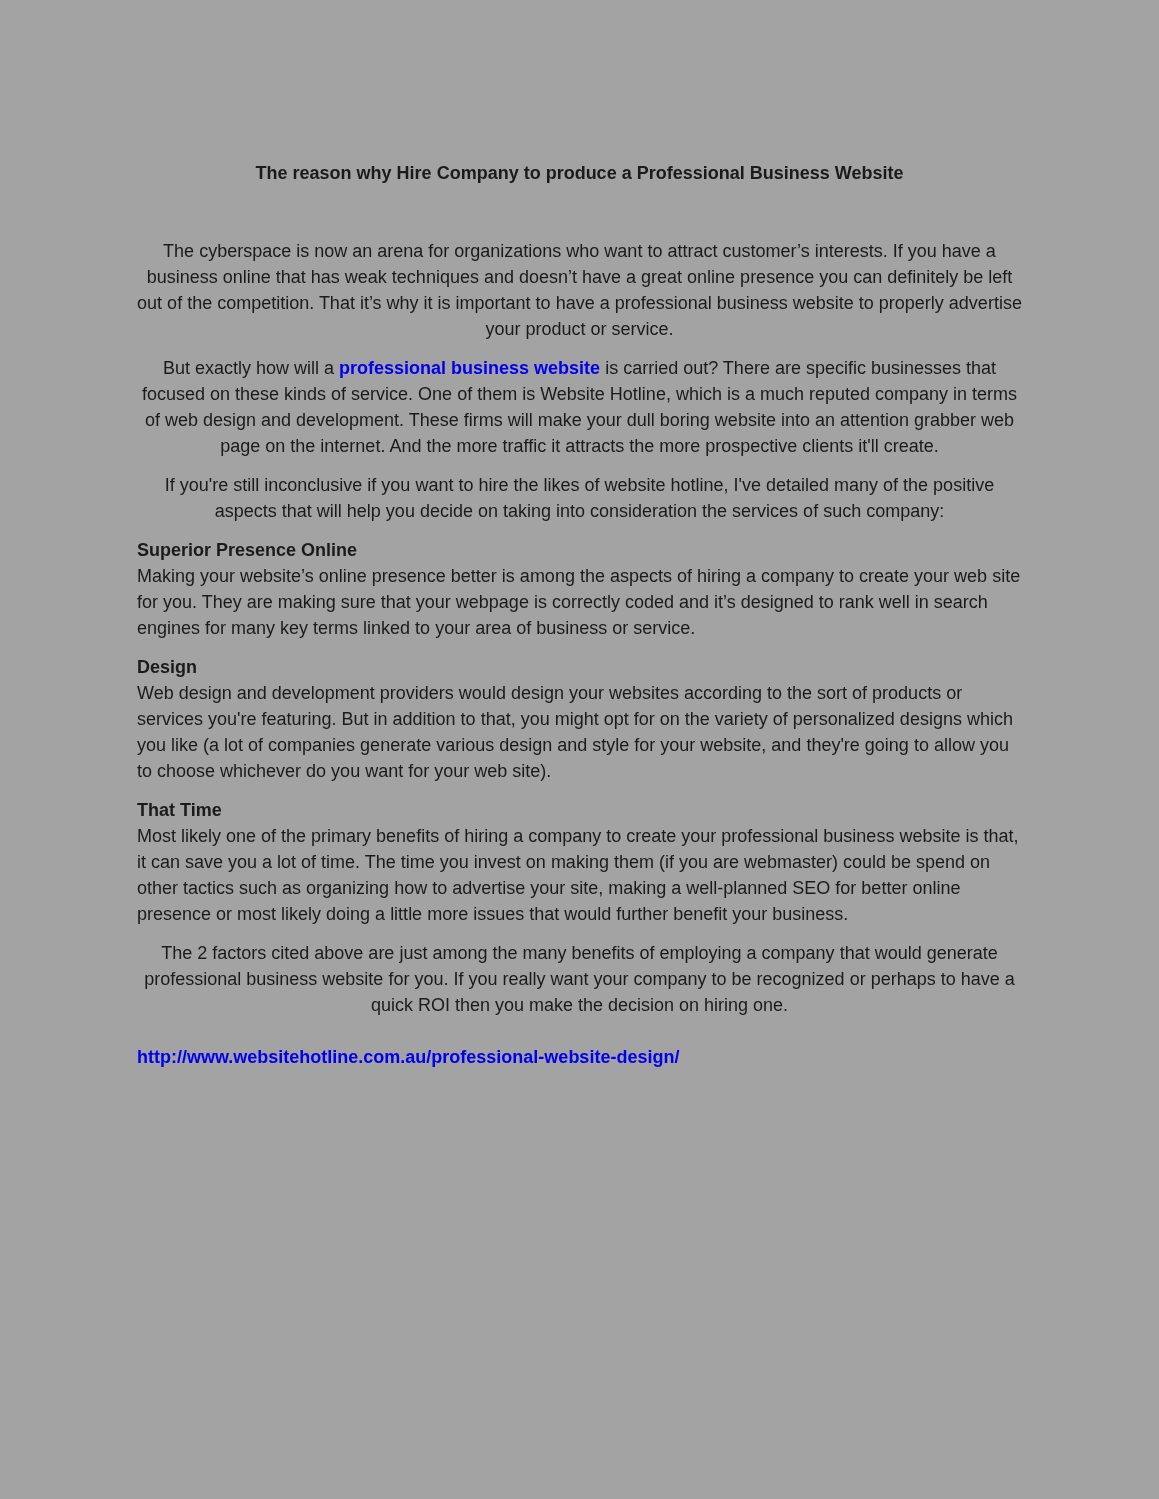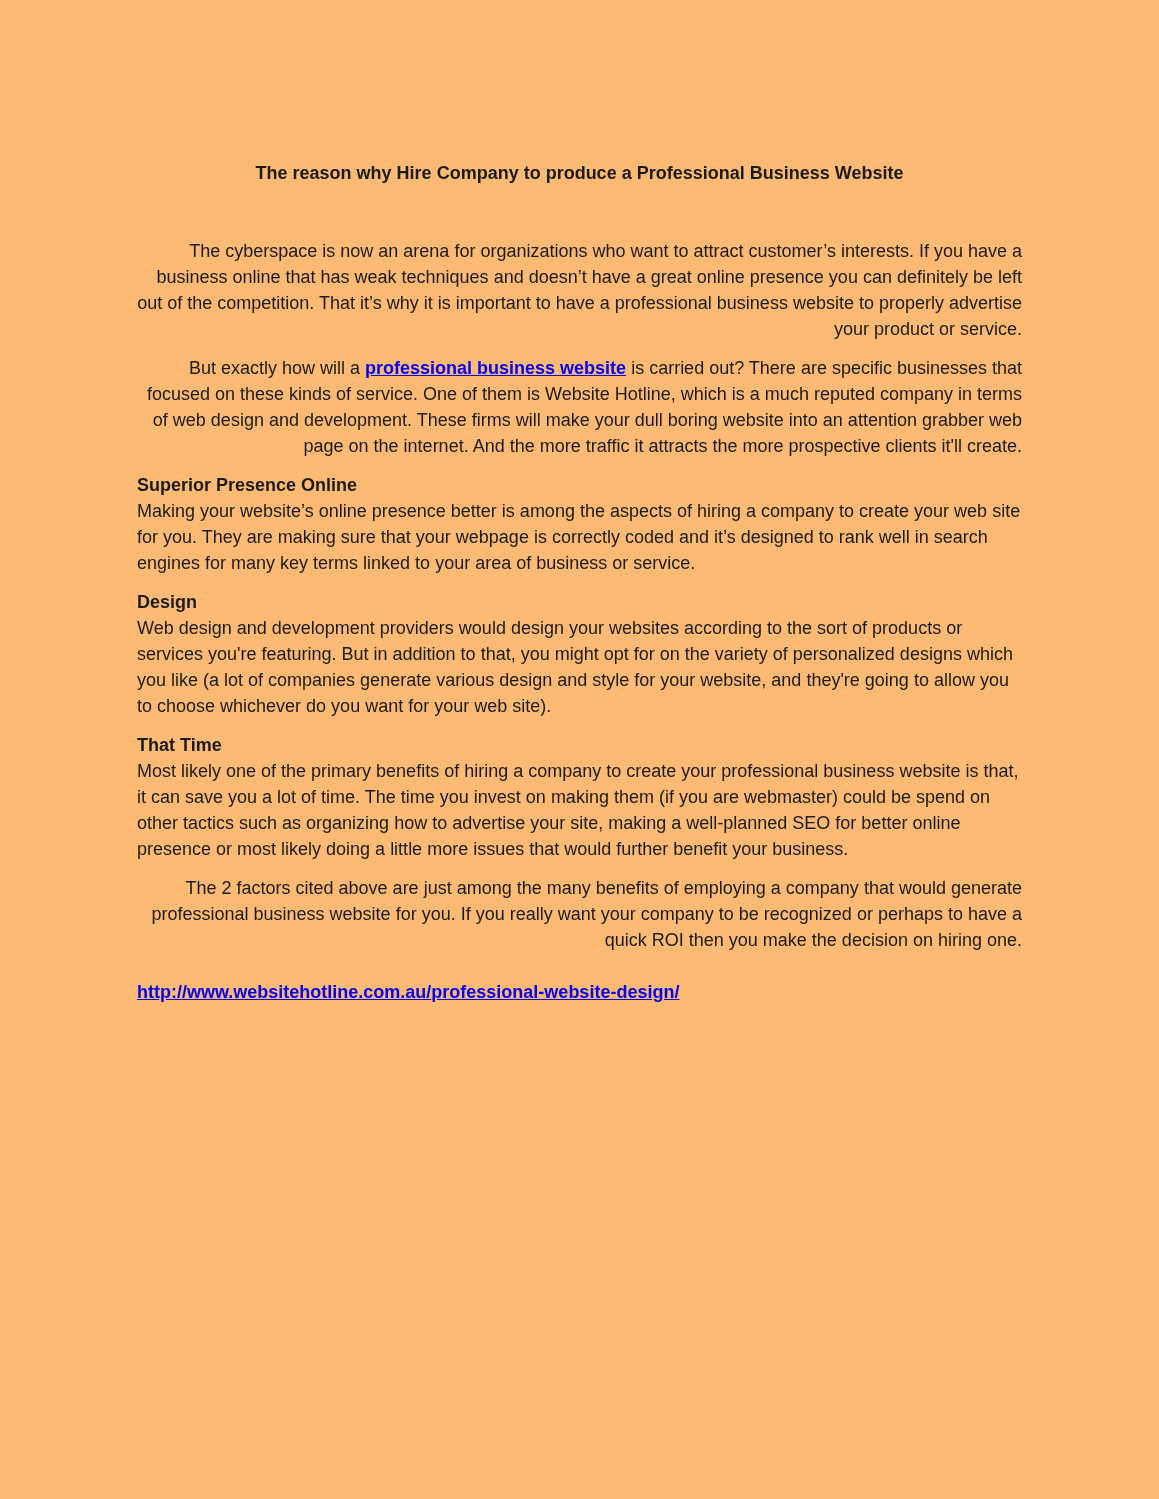--- a/index.html
+++ b/index.html
@@ -12,71 +12,71 @@
     height: 1499px;
     overflow: hidden;
     font-family: "Liberation Sans", sans-serif;
     color: #1b1b1b;
   }
   .page {
     box-sizing: border-box;
     width: 1159px;
     height: 1499px;
     padding: 160px 137px 0 137px;
-    background: #fdba74;
+    background: #a3a3a3;
   }
   .doc-title {
     font-size: 18px;
     font-weight: bold;
     text-align: center;
     margin: 0 0 52px 0;
     line-height: 26px;
   }
   .para {
     font-size: 18px;
     line-height: 26px;
     margin: 0 0 13px 0;
-    text-align: right;
+    text-align: center;
   }
   .section {
     margin: 0 0 13px 0;
   }
   .section-heading {
     font-size: 18px;
     line-height: 26px;
     font-weight: bold;
   }
   .section-body {
     font-size: 18px;
     line-height: 26px;
   }
   a.inline-link, a.footer-link {
     color: var(--link-color, #0000ee);
     font-weight: bold;
-    text-decoration: underline;
     cursor: pointer;
   }
   .footer-link-wrap {
     text-align: left;
     font-size: 18px;
     line-height: 26px;
     margin-top: 26px;
   }
 </style>
 </head>
 <body>
 
 <div class="page">
 
   <h1 class="doc-title">The reason why Hire Company to produce a Professional Business Website</h1>
 
   <p class="para">The cyberspace is now an arena for organizations who want to attract customer’s interests. If you have a business online that has weak techniques and doesn’t have a great online presence you can definitely be left out of the competition. That it’s why it is important to have a professional business website to properly advertise your product or service.</p>
 
   <p class="para"><span>But exactly how will a </span><a class="inline-link">professional business website</a><span> is carried out? There are specific businesses that focused on these kinds of service. One of them is Website Hotline, which is a much reputed company in terms of web design and development. These firms will make your dull boring website into an attention grabber web page on the internet. And the more traffic it attracts the more prospective clients it'll create.</span></p>
 
+  <p class="para">If you're still inconclusive if you want to hire the likes of website hotline, I've detailed many of the positive aspects that will help you decide on taking into consideration the services of such company:</p>
 
   <div class="section">
     <div class="section-heading">Superior Presence Online</div>
     <div class="section-body">Making your website’s online presence better is among the aspects of hiring a company to create your web site for you. They are making sure that your webpage is correctly coded and it’s designed to rank well in search engines for many key terms linked to your area of business or service.</div>
   </div>
 
   <div class="section">
     <div class="section-heading">Design</div>
     <div class="section-body">Web design and development providers would design your websites according to the sort of products or services you're featuring. But in addition to that, you might opt for on the variety of personalized designs which you like (a lot of companies generate various design and style for your website, and they're going to allow you to choose whichever do you want for your web site).</div>
   </div>

